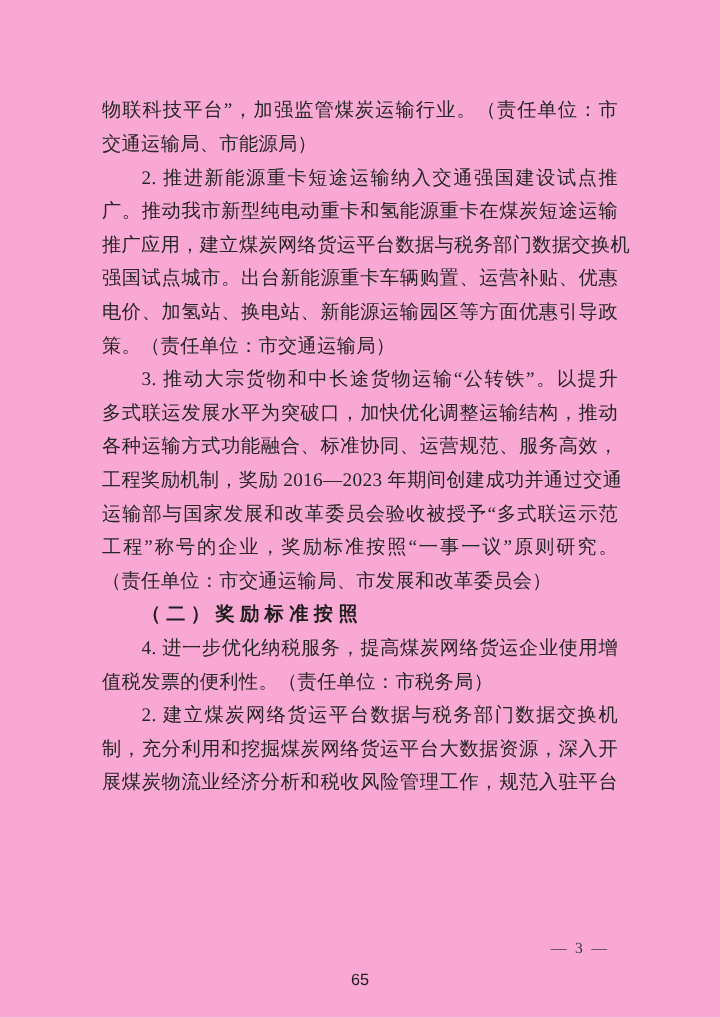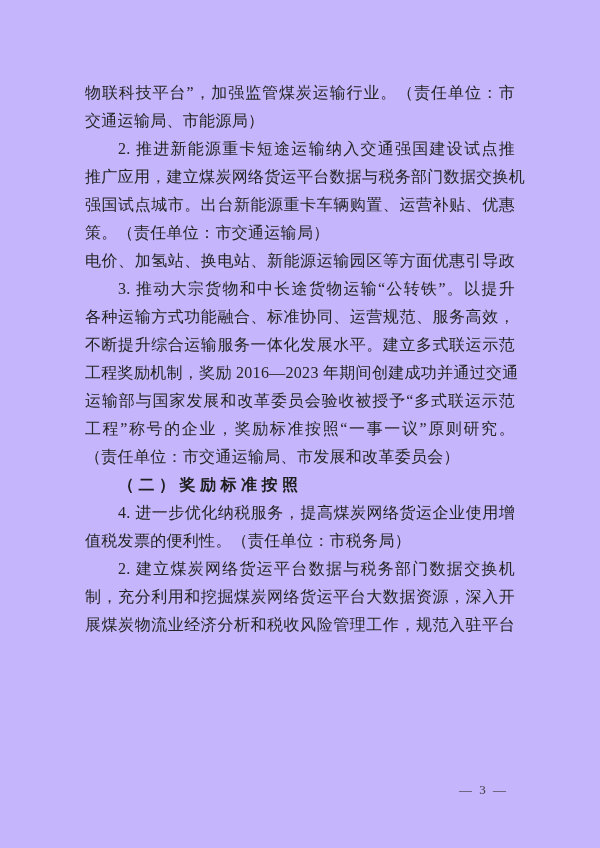--- a/index.html
+++ b/index.html
@@ -11,21 +11,21 @@
     width: 600px;
     height: 848px;
     position: relative;
     overflow: hidden;
     font-family: "Liberation Serif", "DejaVu Serif", serif;
     color: #262626;
   }
   .page {
     position: absolute;
     inset: 0;
-    background: #c4b5fd;
+    background: #f9a8d4;
   }
   .textblock {
     position: absolute;
     left: 85px;
     top: 79px;
     width: 430px;
   }
   .line {
     font-size: 16px;
     line-height: 28px;
@@ -75,35 +75,37 @@
 </style>
 </head>
 <body>
 
 <div class="page">
 
   <div class="textblock">
     <div class="line just">物联科技平台”，加强监管煤炭运输行业。（责任单位：市</div>
     <div class="line plain">交通运输局、市能源局）</div>
     <div class="line just indent">2. 推进新能源重卡短途运输纳入交通强国建设试点推</div>
+    <div class="line just">广。推动我市新型纯电动重卡和氢能源重卡在煤炭短途运输</div>
     <div class="line just">推广应用，建立煤炭网络货运平台数据与税务部门数据交换机</div>
     <div class="line just">强国试点城市。出台新能源重卡车辆购置、运营补贴、优惠</div>
+    <div class="line just">电价、加氢站、换电站、新能源运输园区等方面优惠引导政</div>
     <div class="line plain">策。（责任单位：市交通运输局）</div>
-    <div class="line just">电价、加氢站、换电站、新能源运输园区等方面优惠引导政</div>
     <div class="line just indent">3. 推动大宗货物和中长途货物运输“公转铁”。以提升</div>
+    <div class="line just">多式联运发展水平为突破口，加快优化调整运输结构，推动</div>
     <div class="line just">各种运输方式功能融合、标准协同、运营规范、服务高效，</div>
-    <div class="line just">不断提升综合运输服务一体化发展水平。建立多式联运示范</div>
     <div class="line just">工程奖励机制，奖励 2016—2023 年期间创建成功并通过交通</div>
     <div class="line just">运输部与国家发展和改革委员会验收被授予“多式联运示范</div>
     <div class="line just">工程”称号的企业，奖励标准按照“一事一议”原则研究。</div>
     <div class="line plain">（责任单位：市交通运输局、市发展和改革委员会）</div>
     <div class="line plain indent heading">（二）奖励标准按照</div>
     <div class="line just indent">4. 进一步优化纳税服务，提高煤炭网络货运企业使用增</div>
     <div class="line plain">值税发票的便利性。（责任单位：市税务局）</div>
     <div class="line just indent">2. 建立煤炭网络货运平台数据与税务部门数据交换机</div>
     <div class="line just">制，充分利用和挖掘煤炭网络货运平台大数据资源，深入开</div>
     <div class="line just">展煤炭物流业经济分析和税收风险管理工作，规范入驻平台</div>
   </div>
 
   <div class="doc-page-num">— 3 —</div>
 
+  <div class="scan-page-num">65</div>
 
 </div>
 
 </body></html>

